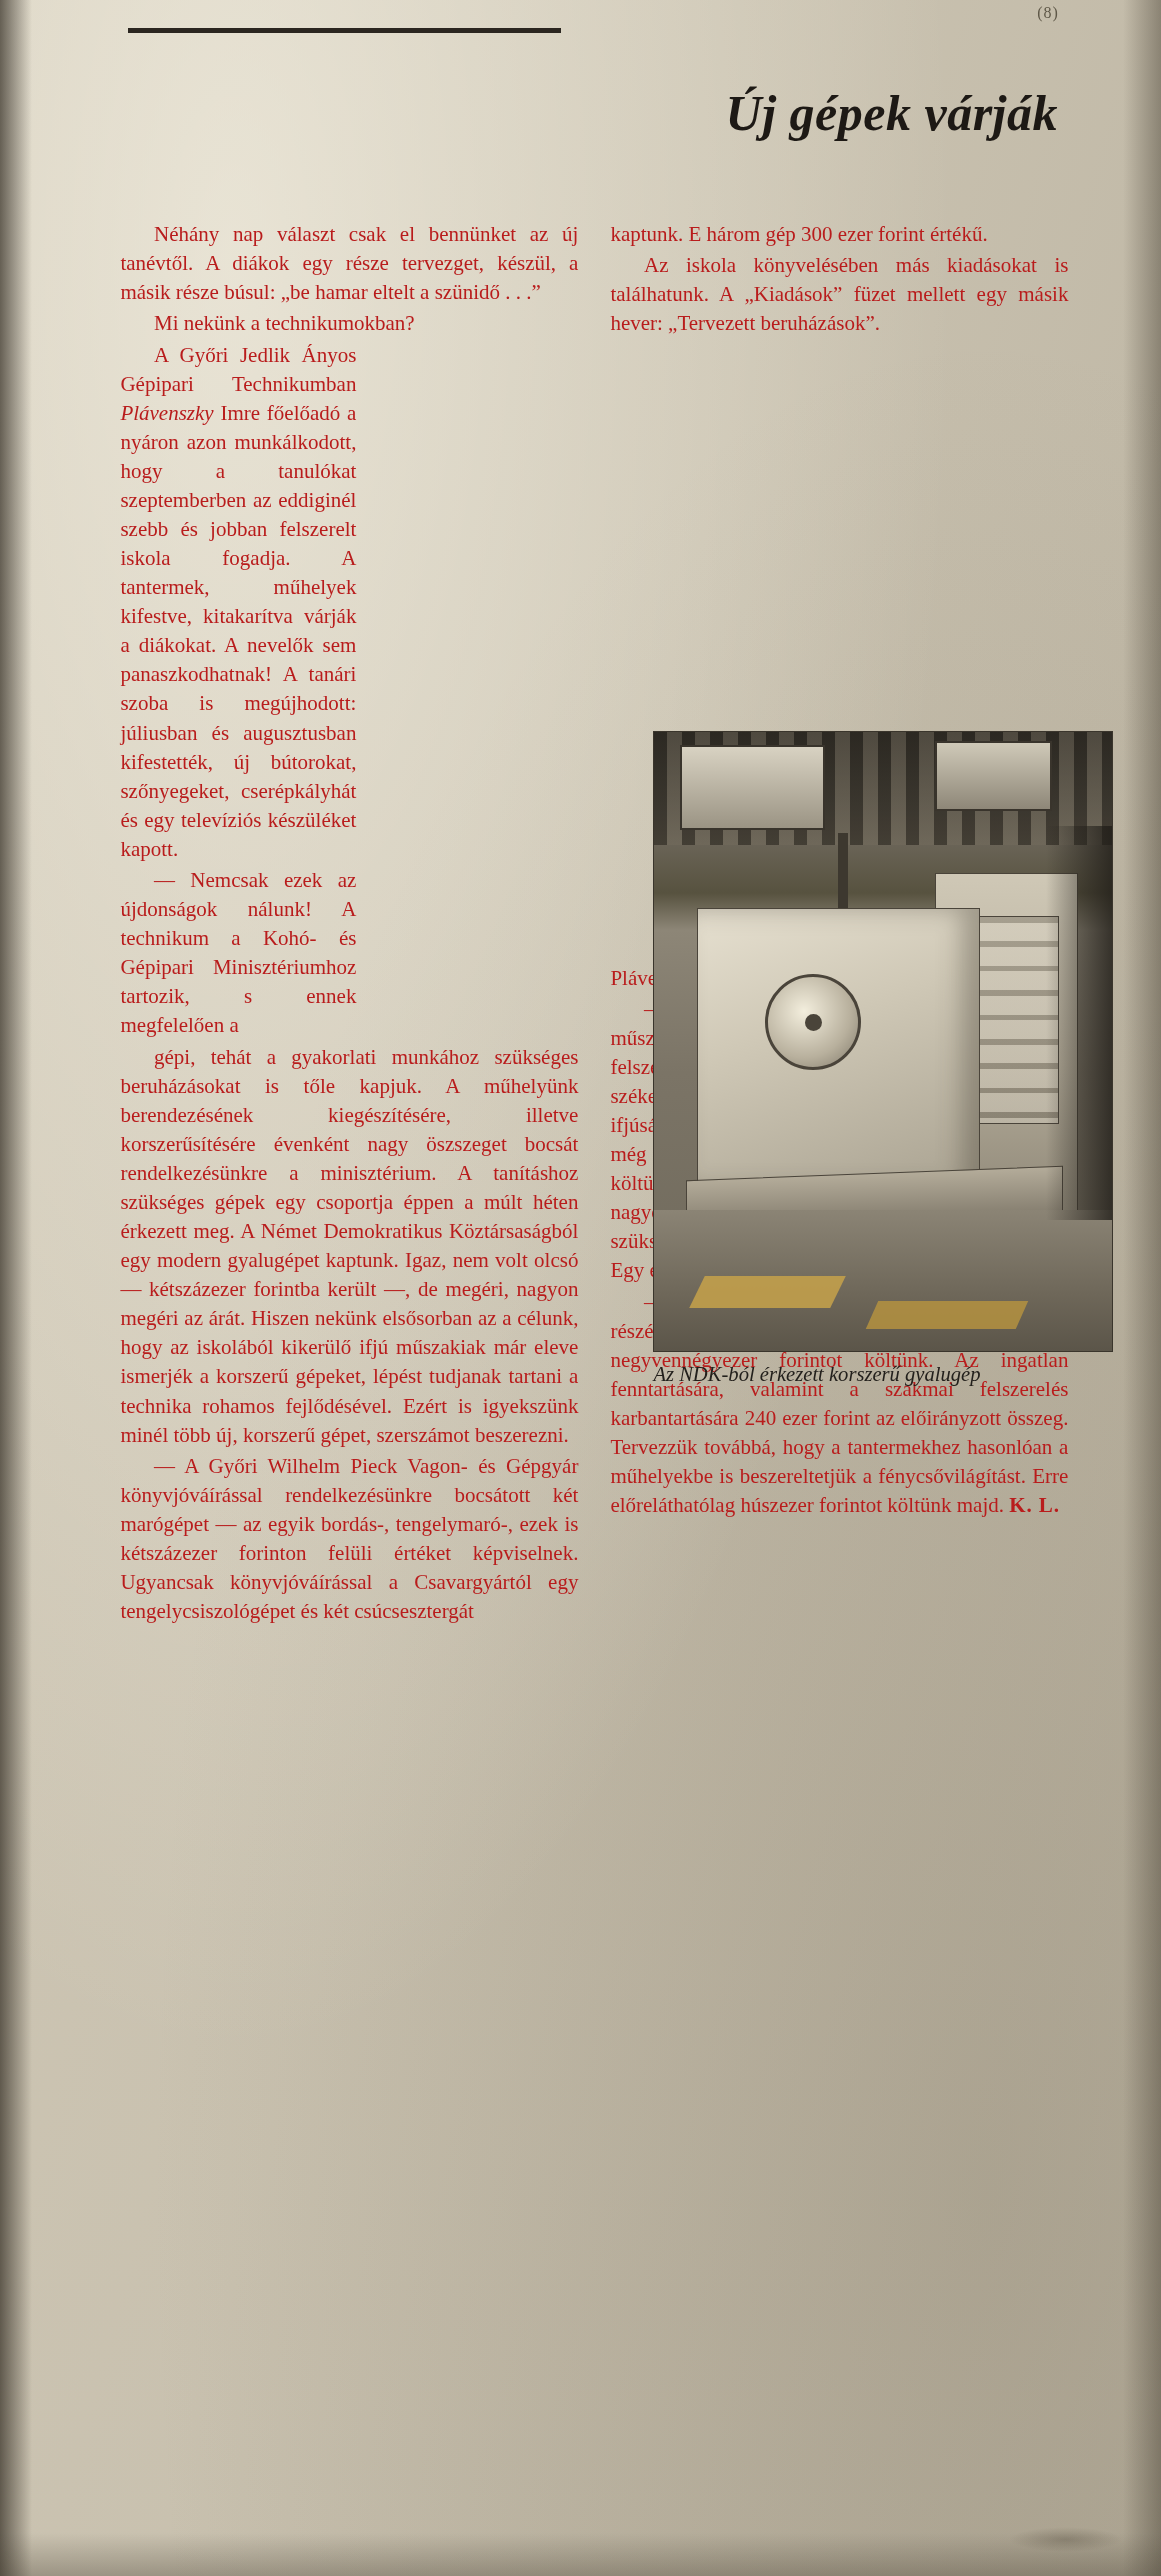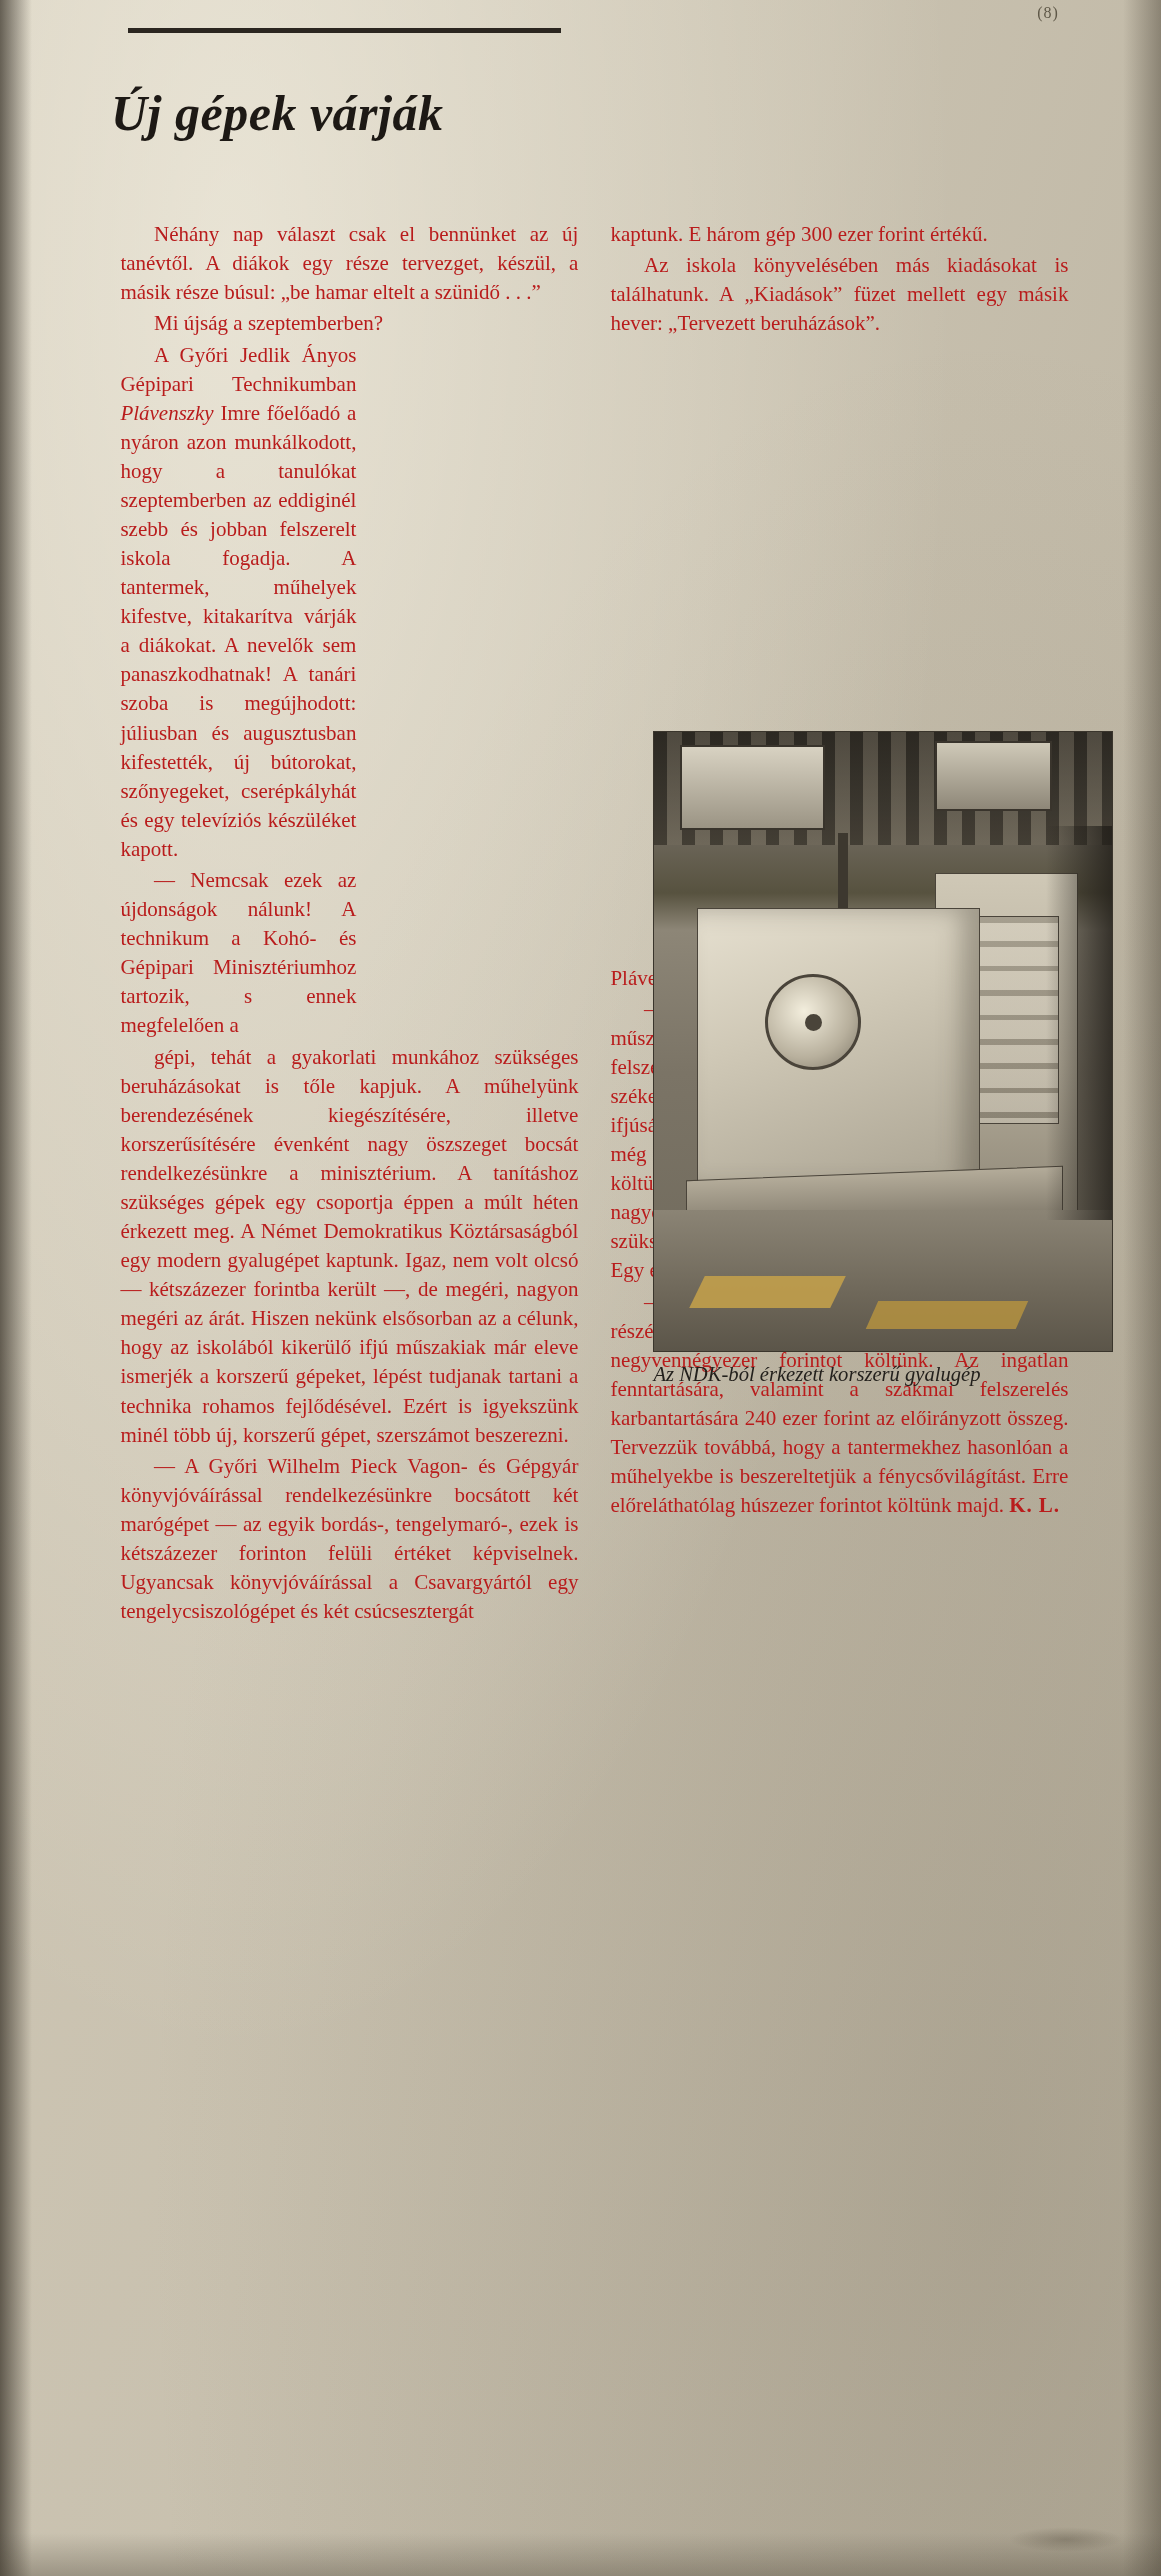--- a/index.html
+++ b/index.html
@@ -69,21 +69,21 @@
     width: 433px;
     height: 4.7px;
     background: #2b2620;
   }
 
   .headline {
     position: absolute;
     left: 0;
     top: 49px;
     width: 947px;
-    text-align: left;
+    text-align: right;
     font-family: "Liberation Serif", serif;
     font-style: italic;
     font-weight: bold;
     font-size: 50px;
     line-height: 1.22;
     color: #1d1915;
     letter-spacing: 0.5px;
   }
   .headline .l2 { display: block; }
 
@@ -254,21 +254,21 @@
     <div class="rule-top"></div>
 
     <h1 class="headline">
       <span class="l1">Új gépek várják</span>
     </h1>
 
     <div class="cols">
 
       <div class="col left">
         <p class="indent">Néhány nap választ csak el bennünket az új tanévtől. A diákok egy része tervezget, készül, a másik része búsul: „be hamar eltelt a szünidő . . .”</p>
-        <p class="indent">Mi újság a szeptemberben?</p>
+        <p class="indent">Mi nekünk a technikumokban?</p>
         <p class="indent narrow"><span>A Győri Jedlik Ányos Gépipari Technikumban </span><em class="it">Plávenszky</em><span> Imre főelőadó a nyáron azon munkálkodott, hogy a tanulókat szeptemberben az eddiginél szebb és jobban felszerelt iskola fogadja. A tantermek, műhelyek kifestve, kitakarítva várják a diákokat. A nevelők sem panaszkodhatnak! A tanári szoba is megújhodott: júliusban és augusztusban kifestették, új bútorokat, szőnyegeket, cserépkályhát és egy televíziós készüléket kapott.</span></p>
         <p class="indent narrow sp">— Nemcsak ezek az újdonságok nálunk! A technikum a Kohó- és Gépipari Minisztériumhoz tartozik, s ennek megfelelően a</p>
         <p class="indent">gépi, tehát a gyakorlati munkához szükséges beruházásokat is tőle kapjuk. A műhelyünk berendezésének kiegészítésére, illetve korszerűsítésére évenként nagy öszszeget bocsát rendelkezésünkre a minisztérium. A tanításhoz szükséges gépek egy csoportja éppen a múlt héten érkezett meg. A Német Demokratikus Köztársaságból egy modern gyalugépet kaptunk. Igaz, nem volt olcsó — kétszázezer forintba került —, de megéri, nagyon megéri az árát. Hiszen nekünk elsősorban az a célunk, hogy az iskolából kikerülő ifjú műszakiak már eleve ismerjék a korszerű gépeket, lépést tudjanak tartani a technika rohamos fejlődésével. Ezért is igyekszünk minél több új, korszerű gépet, szerszámot beszerezni.</p>
         <p class="indent">— A Győri Wilhelm Pieck Vagon- és Gépgyár könyvjóváírással rendelkezésünkre bocsátott két marógépet — az egyik bordás-, tengelymaró-, ezek is kétszázezer forinton felüli értéket képviselnek. Ugyancsak könyvjóváírással a Csavargyártól egy tengelycsiszológépet és két csúcsesztergát</p>
       </div>
 
       <div class="col right">
         <p>kaptunk. E három gép 300 ezer forint értékű.</p>
         <p class="indent">Az iskola könyvelésében más kiadásokat is találhatunk. A „Kiadások” füzet mellett egy másik hever: „Tervezett beruházások”.</p>
         <div style="height:623px"></div>

